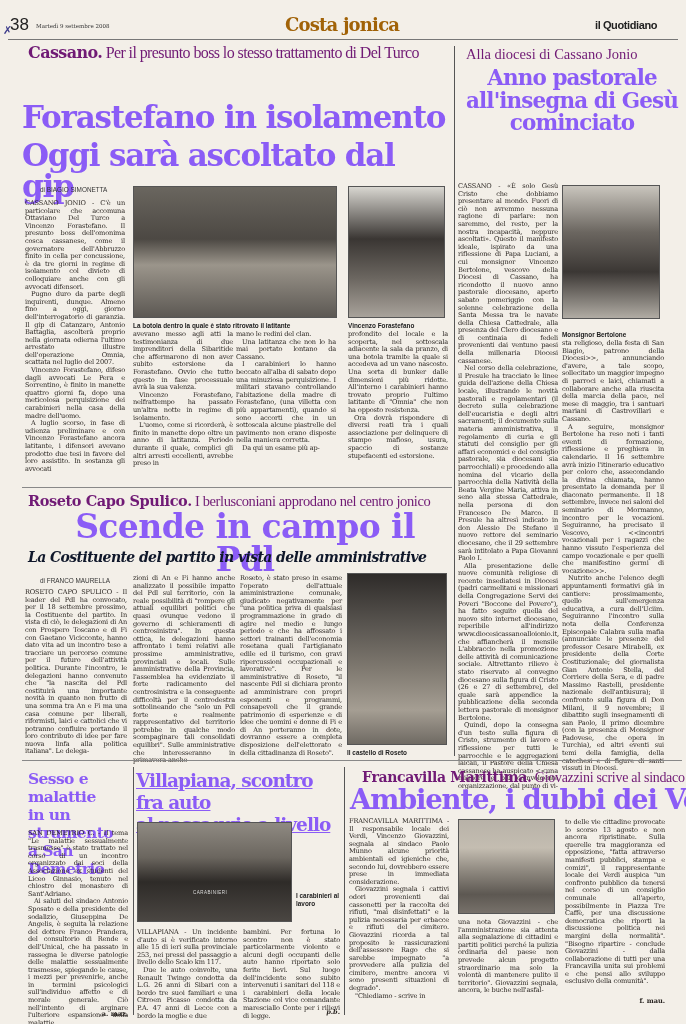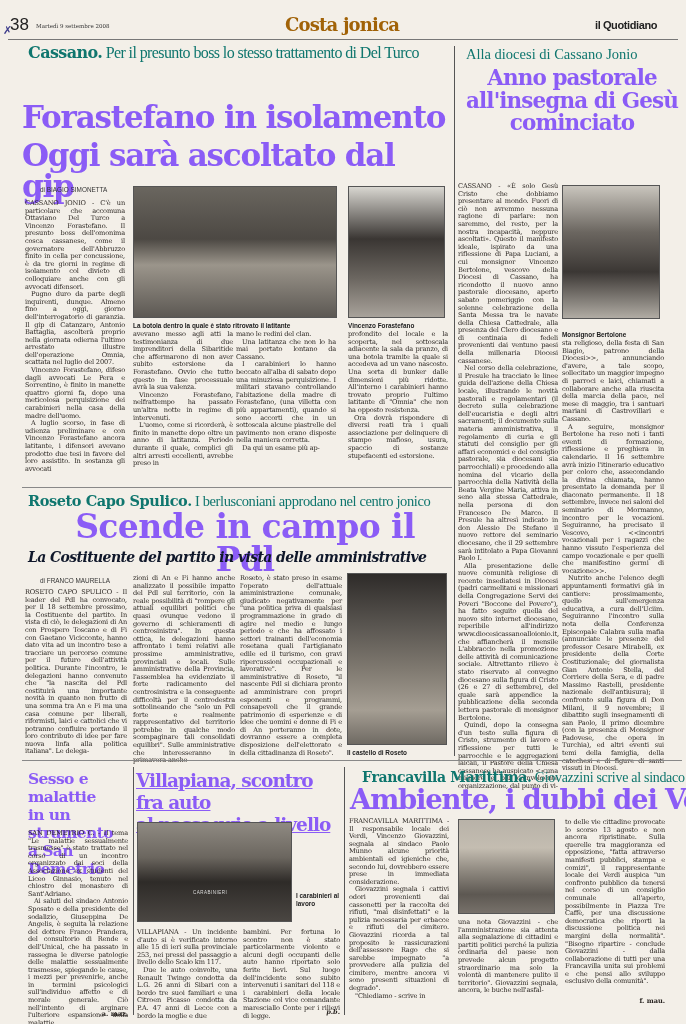--- a/index.html
+++ b/index.html
@@ -9,21 +9,21 @@
 .txt{font-family:"DejaVu Serif",serif;font-size:6.6px;line-height:7.6px;text-align:justify;color:#2b2622;letter-spacing:-0.15px}
 .txt p{text-indent:6px}
 .txt p:first-child{text-indent:0}
 .cap{font-family:"Liberation Sans",sans-serif;font-weight:bold;font-size:6.4px;color:#222}
 .byline{font-family:"Liberation Sans",sans-serif;font-size:6.4px;color:#333}
 .sig{font-family:"DejaVu Serif",serif;font-weight:bold;font-size:6.6px;text-align:right}
 .photo{background:linear-gradient(160deg,#6d6862 0%,#3a3633 45%,#8a847c 100%);border:1px solid #555}
 .vrule{position:absolute;width:1px;background:#555}
 .hrule{position:absolute;height:1px;background:#555}
 .hed{font-family:"DejaVu Serif",serif;font-weight:bold;color:#8b5cf6;letter-spacing:-1.2px;line-height:1}
-.kicker{font-family:"Liberation Serif",serif;color:#0f766e}
+.kicker{font-family:"Liberation Serif",serif;color:#701a75}
 .kicker b{font-family:"DejaVu Serif",serif}
 </style>
 </head>
 <body>
 
 <div class="abs" style="left:0;top:0;width:686px;height:40px;">
   <span class="abs" style="left:3px;top:24px;font-size:11px;color:#3b3a8a;font-family:'DejaVu Sans',sans-serif;">✗</span>
   <span class="abs" style="left:10px;top:15px;font-family:'Liberation Sans',sans-serif;font-size:17px;color:#222;">38</span>
   <span class="abs" style="left:36px;top:23px;font-family:'DejaVu Serif',serif;font-size:5.5px;color:#333;">Martedì 9 settembre 2008</span>
   <span class="abs" style="left:285px;top:14px;font-family:'DejaVu Serif',serif;font-weight:bold;font-size:18px;color:#a16207;letter-spacing:-0.8px;">Costa jonica</span>
@@ -47,21 +47,21 @@
 <div class="abs cap" style="left:348px;top:322px;">Vincenzo Forastefano</div>
 
 <div class="abs txt" style="left:25px;top:200px;width:100px;">
   <p>CASSANO JONIO - C'è un particolare che accomuna Ottaviano Del Turco a Vincenzo Forastefano. Il presunto boss dell'omonima cosca cassanese, come il governatore dell'Abbruzzo finito in cella per concussione, è da tre giorni in regime di isolamento col divieto di colloquiare anche con gli avvocati difensori.</p>
   <p>Pugno duro da parte degli inquirenti, dunque. Almeno fino a oggi, giorno dell'interrogatorio di garanzia. Il gip di Catanzaro, Antonio Battaglia, ascolterà proprio nella giornata odierna l'ultimo arrestato illustre dell'operazione Omnia, scattata nel luglio del 2007.</p>
   <p>Vincenzo Forastefano, difeso dagli avvocati Le Pera e Sorrentino, è finito in manette quattro giorni fa, dopo una meticolosa perquisizione dei carabinieri nella casa della madre dell'uomo.</p>
   <p>A luglio scorso, in fase di udienza preliminare e con Vincenzo Forastefano ancora latitante, i difensori avevano prodotto due tesi in favore del loro assistito. In sostanza gli avvocati</p>
 </div>
 <div class="abs txt" style="left:133px;top:331px;width:100px;">
   <p>avevano messo agli atti la testimonianza di due imprenditori della Sibaritide che affermarono di non aver subito estorsione da Forastefano. Ovvio che tutto questo in fase processuale avrà la sua valenza.</p>
-  <p>Vincenzo Forastefano, nelfrattempo ha passato un'altra notte in regime di intervenuti.</p>
+  <p>Vincenzo Forastefano, nelfrattempo ha passato un'altra notte in regime di isolamento.</p>
   <p>L'uomo, come si ricorderà, è finito in manette dopo oltre un anno di latitanza. Periodo durante il quale, complici gli altri arresti eccellenti, avrebbe preso in</p>
 </div>
 <div class="abs txt" style="left:236px;top:331px;width:100px;">
   <p>mano le redini del clan.</p>
   <p>Una latitanza che non lo ha mai portato lontano da Cassano.</p>
   <p>I carabinieri lo hanno beccato all'alba di sabato dopo una minuziosa perquisizione. I militari stavano controllando l'abitazione della madre di Forastefano, (una villetta con più appartamenti), quando si sono accorti che in un sottoscala alcune piastrelle del pavimento non erano disposte nella maniera corretta.</p>
   <p>Da qui un esame più ap-</p>
 </div>
 <div class="abs txt" style="left:348px;top:331px;width:100px;">
   <p>profondito del locale e la scoperta, nel sottoscala adiacente la sala da pranzo, di una botola tramite la quale si accedeva ad un vano nascosto. Una sorta di bunker dalle dimensioni più ridotte. All'interno i carabinieri hanno trovato proprio l'ultimo latitante di "Omnia" che non ha opposto resistenza.</p>

